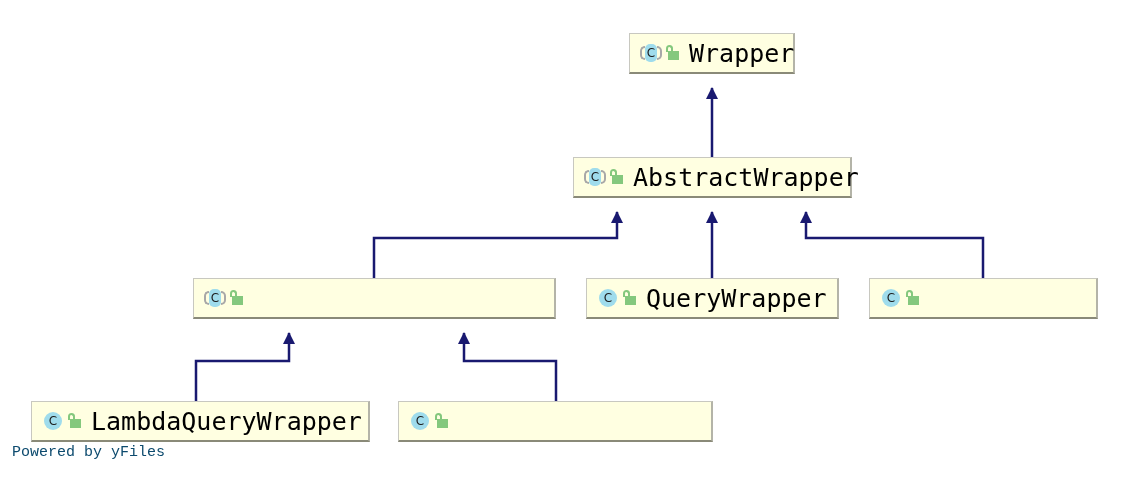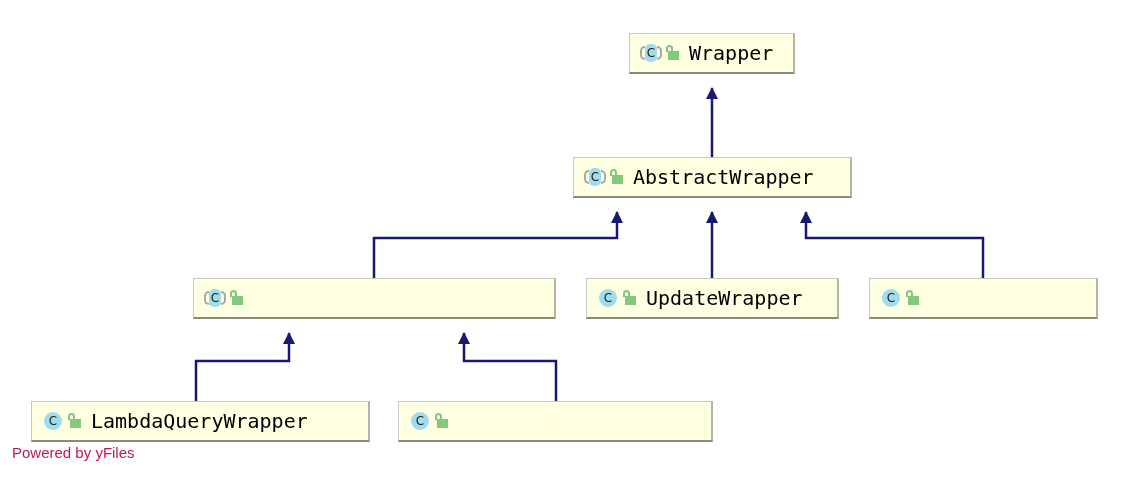--- a/index.html
+++ b/index.html
@@ -116,32 +116,32 @@
     bottom: 10px;
     width: 7px;
     height: 7px;
     border: 2px solid #84c87d;
     border-bottom: none;
     border-radius: 4px 4px 0 0;
     box-sizing: border-box;
   }
   .node-label {
     font-family: "DejaVu Sans Mono", "Liberation Mono", monospace;
-    font-size: 20px;
+    font-size: 25px;
     color: #000000;
     letter-spacing: 0px;
     line-height: 1;
   }
   #watermark {
     position: absolute;
     left: 12px;
     top: 444px;
-    font-family: Liberation Sans, sans-serif;
+    font-family: Liberation Mono, monospace;
     font-size: 15px;
-    color: #be185d;
+    color: #0c4a6e;
     white-space: nowrap;
   }
 </style>
 </head>
 <body>
 
 <div id="canvas">
 
   <svg id="edge-layer" viewBox="0 0 1134 477" width="1134" height="477">
     <defs>
@@ -218,21 +218,21 @@
 
   <div class="uml-node" style="left:586px; top:278px; width:253px; height:41px;">
     <span class="icon-class concrete">
       <span class="glyph-bg"></span>
       <span class="glyph-c">C</span>
     </span>
     <span class="icon-lock">
       <span class="lock-shackle"></span>
         <span class="lock-body"></span>
     </span>
-    <span class="node-label">UpdateWrapper</span>
+    <span class="node-label">QueryWrapper</span>
   </div>
 
   <div class="uml-node" style="left:869px; top:278px; width:229px; height:41px;">
     <span class="icon-class concrete">
       <span class="glyph-bg"></span>
       <span class="glyph-c">C</span>
     </span>
     <span class="icon-lock">
       <span class="lock-shackle"></span>
         <span class="lock-body"></span>

